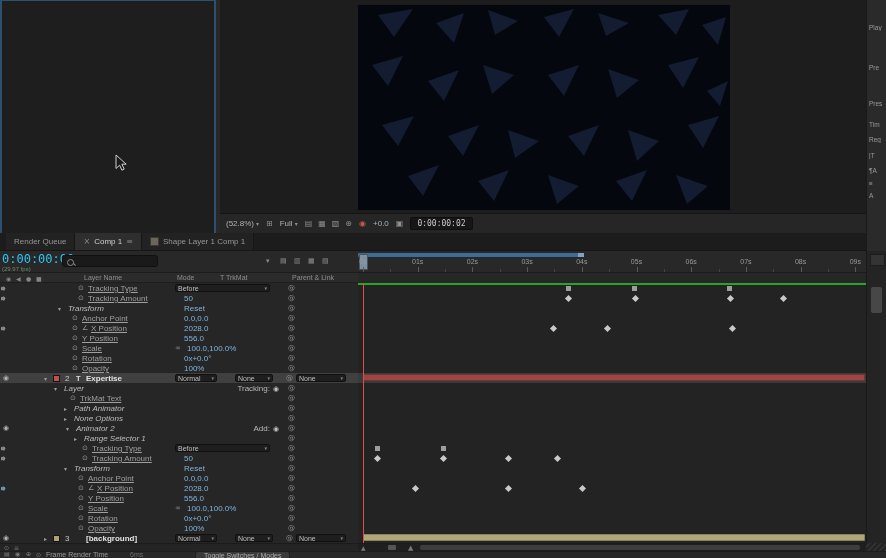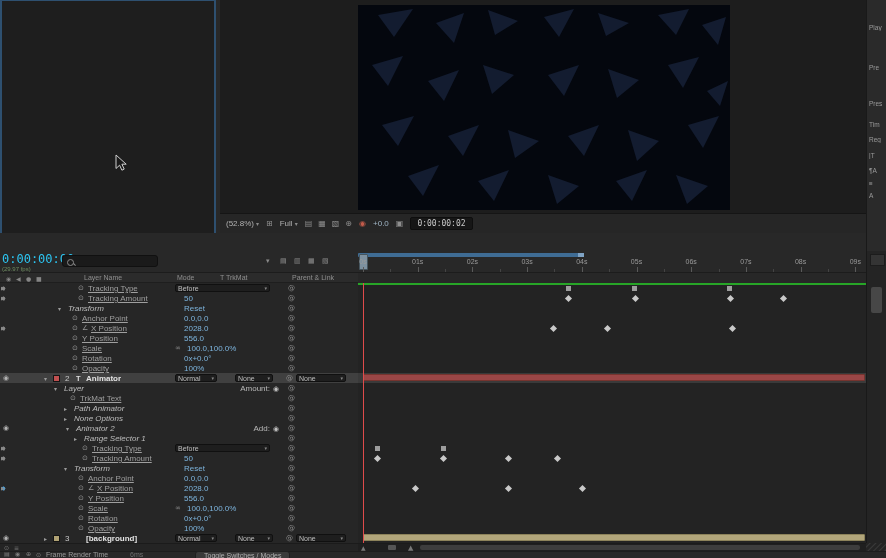--- a/index.html
+++ b/index.html
@@ -189,20 +189,34 @@
       <div class="dock-item" style="top: 64px;">Pre</div>
       <div class="dock-item" style="top: 100px;">Pres</div>
       <div class="dock-item" style="top: 121px;">Tim</div>
       <div class="dock-item" style="top: 136px;">Reg</div>
       <div class="dock-item" style="top: 152px;">|T</div>
       <div class="dock-item" style="top: 167px;">¶A</div>
       <div class="dock-item" style="top: 180px;">≡</div>
       <div class="dock-item" style="top: 192px;">A</div>
     </div>
 
+  <div class="abs tab-bar" id="tab-bar">
+      <div class="tab">
+        <span class="tab-label">Render Queue</span>
+      </div>
+      <div class="tab active">
+        <span class="tab-x ic">×</span>
+        <span class="tab-label">Comp 1</span>
+        <span class="tab-menu ic">≡</span>
+      </div>
+      <div class="tab">
+        <span class="tab-ic"></span>
+        <span class="tab-label">Shape Layer 1 Comp 1</span>
+      </div>
+    </div>
 
   <div class="abs tl">
 
     <div class="abs tl-topbar">
       <span class="abs tl-timecode">0:00:00:00</span>
       <span class="abs tl-fps">(29.97 fps)</span>
       <span class="abs tl-search">
           <span class="mag"></span>
         </span>
       <span id="tl-options"><span class="opt-ic ic" style="left: 266px;">▾</span><span class="opt-ic ic" style="left: 280px;">▤</span><span class="opt-ic ic" style="left: 294px;">▥</span><span class="opt-ic ic" style="left: 308px;">▦</span><span class="opt-ic ic" style="left: 322px;">▧</span></span>
@@ -331,39 +345,39 @@
           <span class="plabel" style="left: 82px;">Opacity</span>
           <span class="val" style="left: 184px;">100%</span>
           <span class="pick ic" style="left: 288px;">@</span>
         </div>
         <div class="tl-row sel">
           <span class="eye ic">◉</span>
           <span class="twirl ic" style="left: 44px;">▾</span>
           <span class="chip" style="left: 53px; background: rgb(192, 80, 80);"></span>
           <span class="lnum" style="left: 65px;">2</span>
           <span class="ticon" style="left: 76px;">T</span>
-          <span class="lname" style="left: 86px;">Animator</span>
+          <span class="lname" style="left: 86px;">Expertise</span>
           <span class="dd" style="left: 175px; width: 42px;">
             <span class="dd-t">Normal</span>
             <span class="dd-c ic">▾</span>
           </span>
           <span class="dd" style="left: 235px; width: 38px;">
             <span class="dd-t">None</span>
             <span class="dd-c ic">▾</span>
           </span>
           <span class="pick ic" style="left: 286px;">@</span>
           <span class="dd" style="left: 296px; width: 50px;">
             <span class="dd-t">None</span>
             <span class="dd-c ic">▾</span>
           </span>
         </div>
         <div class="tl-row">
           <span class="twirl ic" style="left: 54px;">▾</span>
           <span class="glabel" style="left: 64px;">Layer</span>
-          <span class="rlab" style="left: 230px;">Amount:</span>
+          <span class="rlab" style="left: 230px;">Tracking:</span>
           <span class="rlab-ic ic" style="left: 273px;">◉</span>
           <span class="pick ic" style="left: 288px;">@</span>
         </div>
         <div class="tl-row">
           <span class="sw ic" style="left: 70px;">⊙</span>
           <span class="plabel" style="left: 80px;">TrkMat Text</span>
           <span class="pick ic" style="left: 288px;">@</span>
         </div>
         <div class="tl-row">
           <span class="twirl ic" style="left: 64px;">▸</span>

